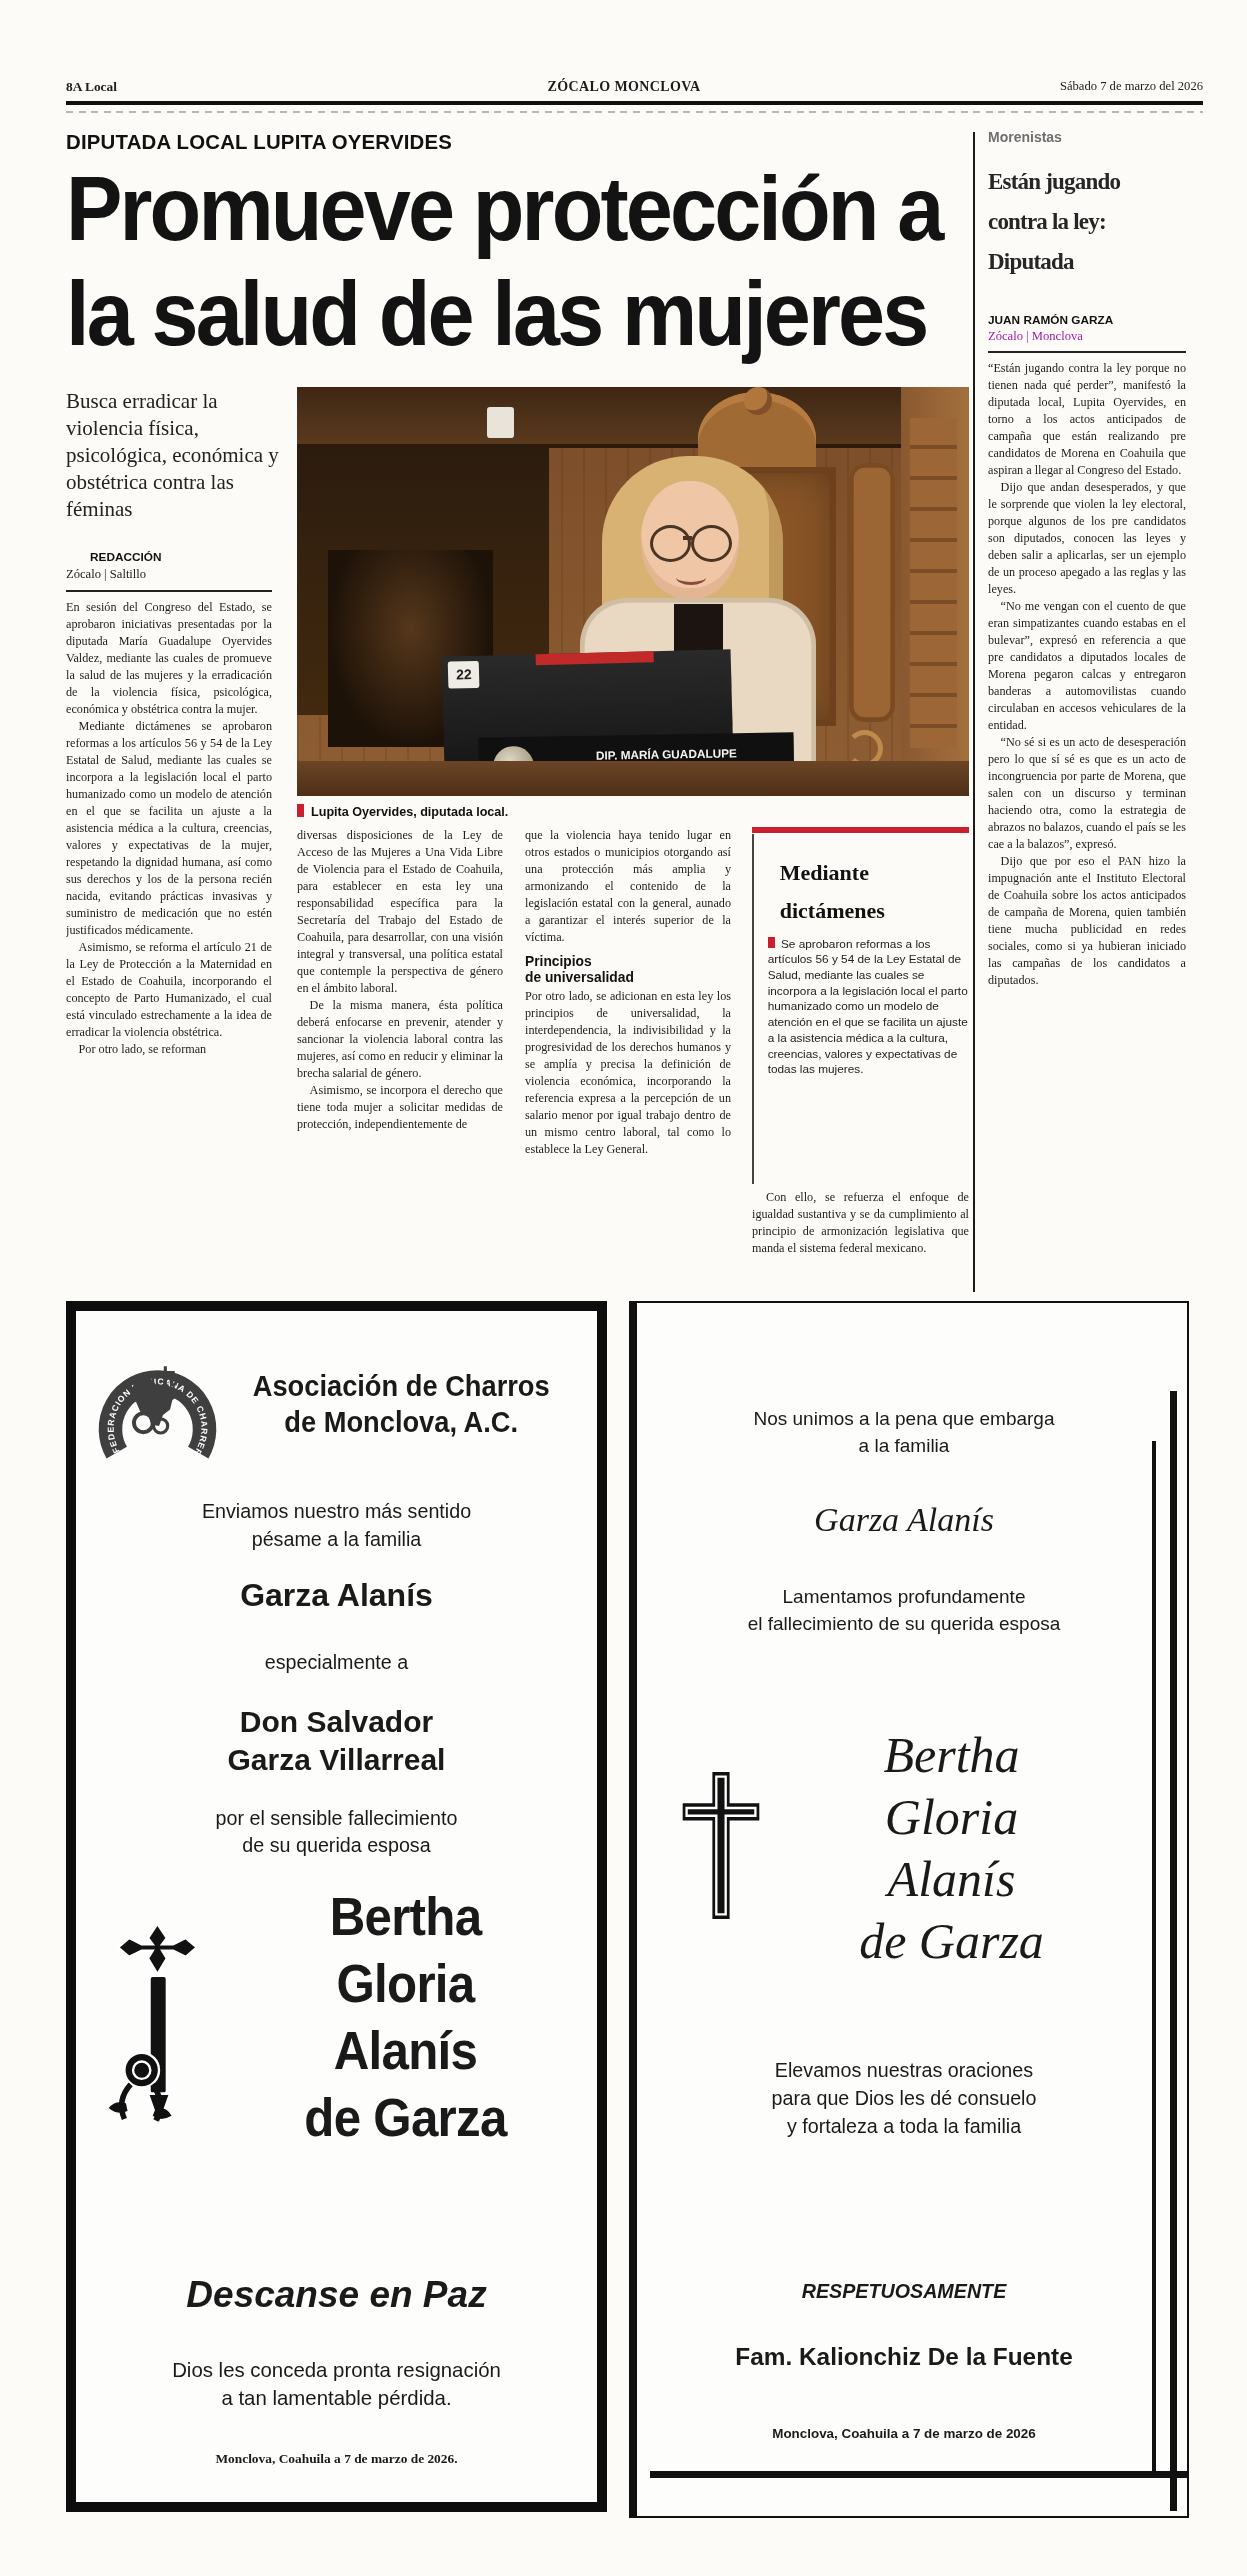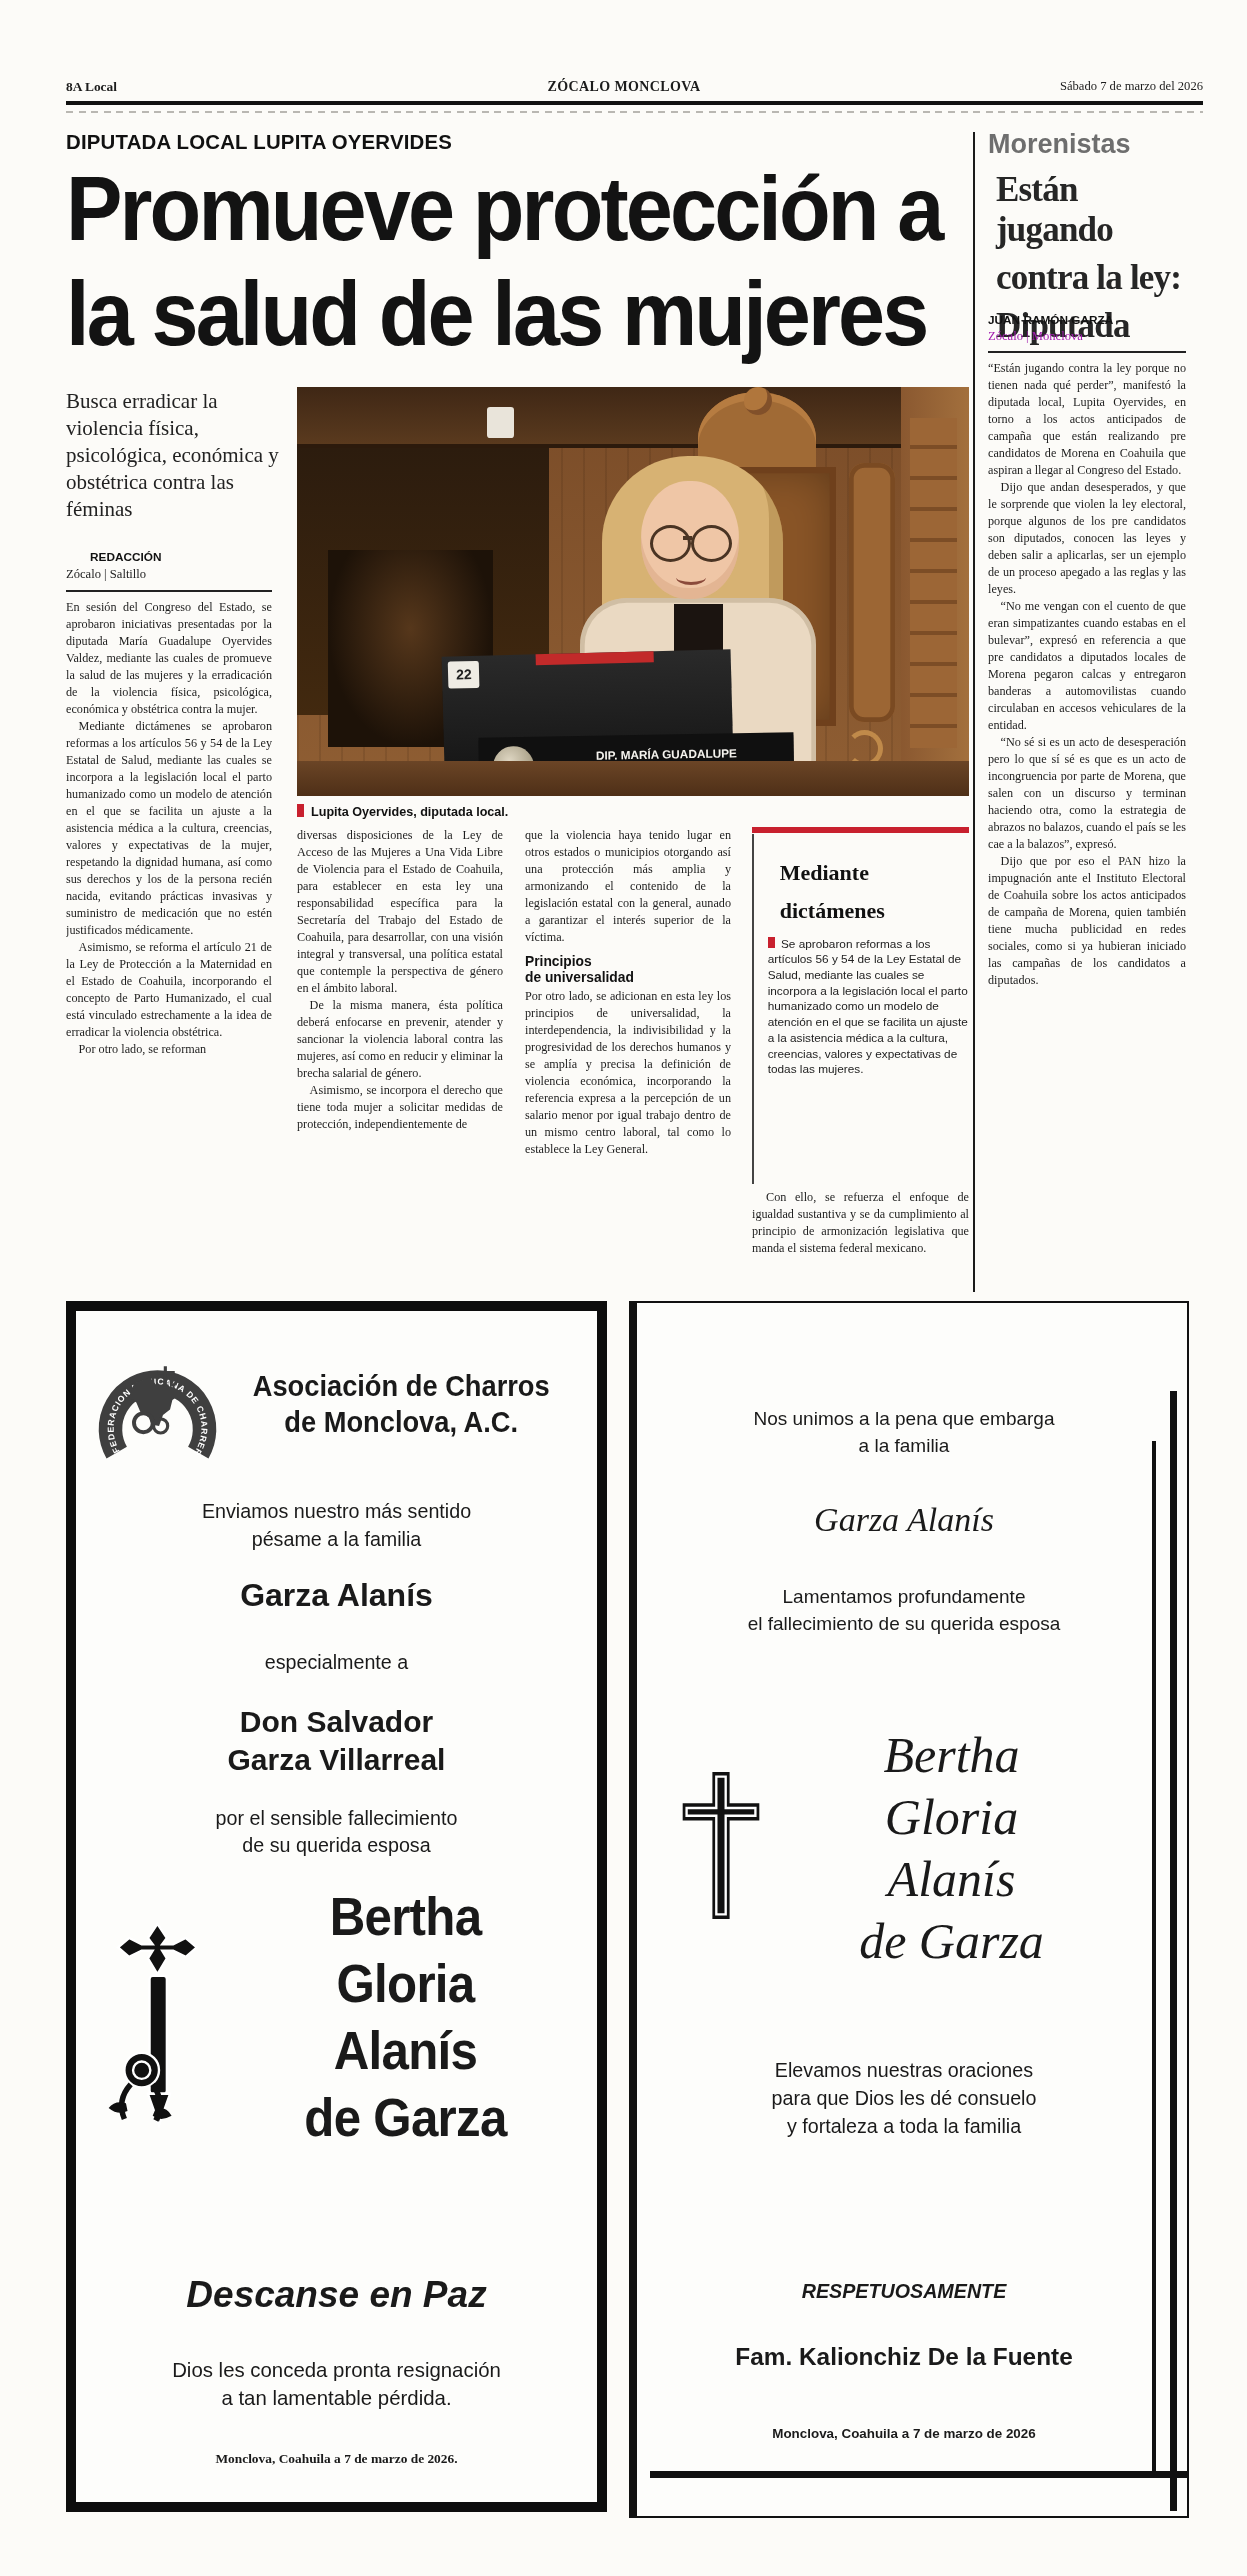--- a/index.html
+++ b/index.html
@@ -92,23 +92,23 @@
   .boxrule{left:752px;top:834px;width:1.6px;height:350px;background:#444;}
   .facbox{left:752px;top:834px;width:217px;padding:14px 0 0 15.7px;box-sizing:border-box;}
   .box-title p{margin:12px;font-weight:700;font-size:22px;line-height:26px;color:#111;font-family:"Liberation Serif",serif;}
   .box-body{margin-top:12.6px;font-family:"Liberation Sans",sans-serif;font-size:11.8px;line-height:15.7px;color:#222;}
   .bullet{display:inline-block;width:7px;height:11px;background:#c8202e;margin-right:6.3px;}
   .colC-after{left:752px;top:1189px;width:217px;}
   .colC-after p{text-indent:14px;margin:0;}
 
   
   .vdivider{left:973px;top:132px;width:1.6px;height:1160px;background:#1a1a1a;}
-  .sb-kicker{left:988px;top:129px;font-family:"Liberation Sans",sans-serif;font-weight:700;font-size:27px;color:#6e6e6e;}
+  .sb-kicker{left:988px;top:129px;font-family:"Liberation Sans",sans-serif;font-weight:700;font-size:14px;color:#6e6e6e;}
   .sb-headline{left:988px;top:162px;width:212px;color:#262626;}
-  .sb-headline p{margin:8px;font-weight:700;font-size:35px;line-height:40px;letter-spacing:-0.8px;}
+  .sb-headline p{margin:0;font-weight:700;font-size:23px;line-height:40px;letter-spacing:-0.8px;}
   .sb-byname{left:988px;top:313px;font-size:11.8px;font-weight:700;color:#111;}
   .sb-byorg{left:988px;top:329px;font-size:12.6px;color:#a21caf;}
   .sb-rule{left:988px;top:351px;width:198px;height:1.6px;background:#222;}
   .sb-body{left:988px;top:360px;width:198px;height:932px;overflow:hidden;}
 
   
   .obitL{left:66px;top:1301px;width:541px;height:1211px;background:#fdfdfb;border:10.2px solid #0d0d0d;box-sizing:border-box;}
   .obitR{left:629px;top:1301px;width:560px;height:1217px;background:#fdfdfb;box-sizing:border-box;
          border:2.4px solid #111;border-left-width:8.6px;}
   .ob-center{text-align:center;font-family:"Liberation Sans",sans-serif;color:#1a1a1a;}

